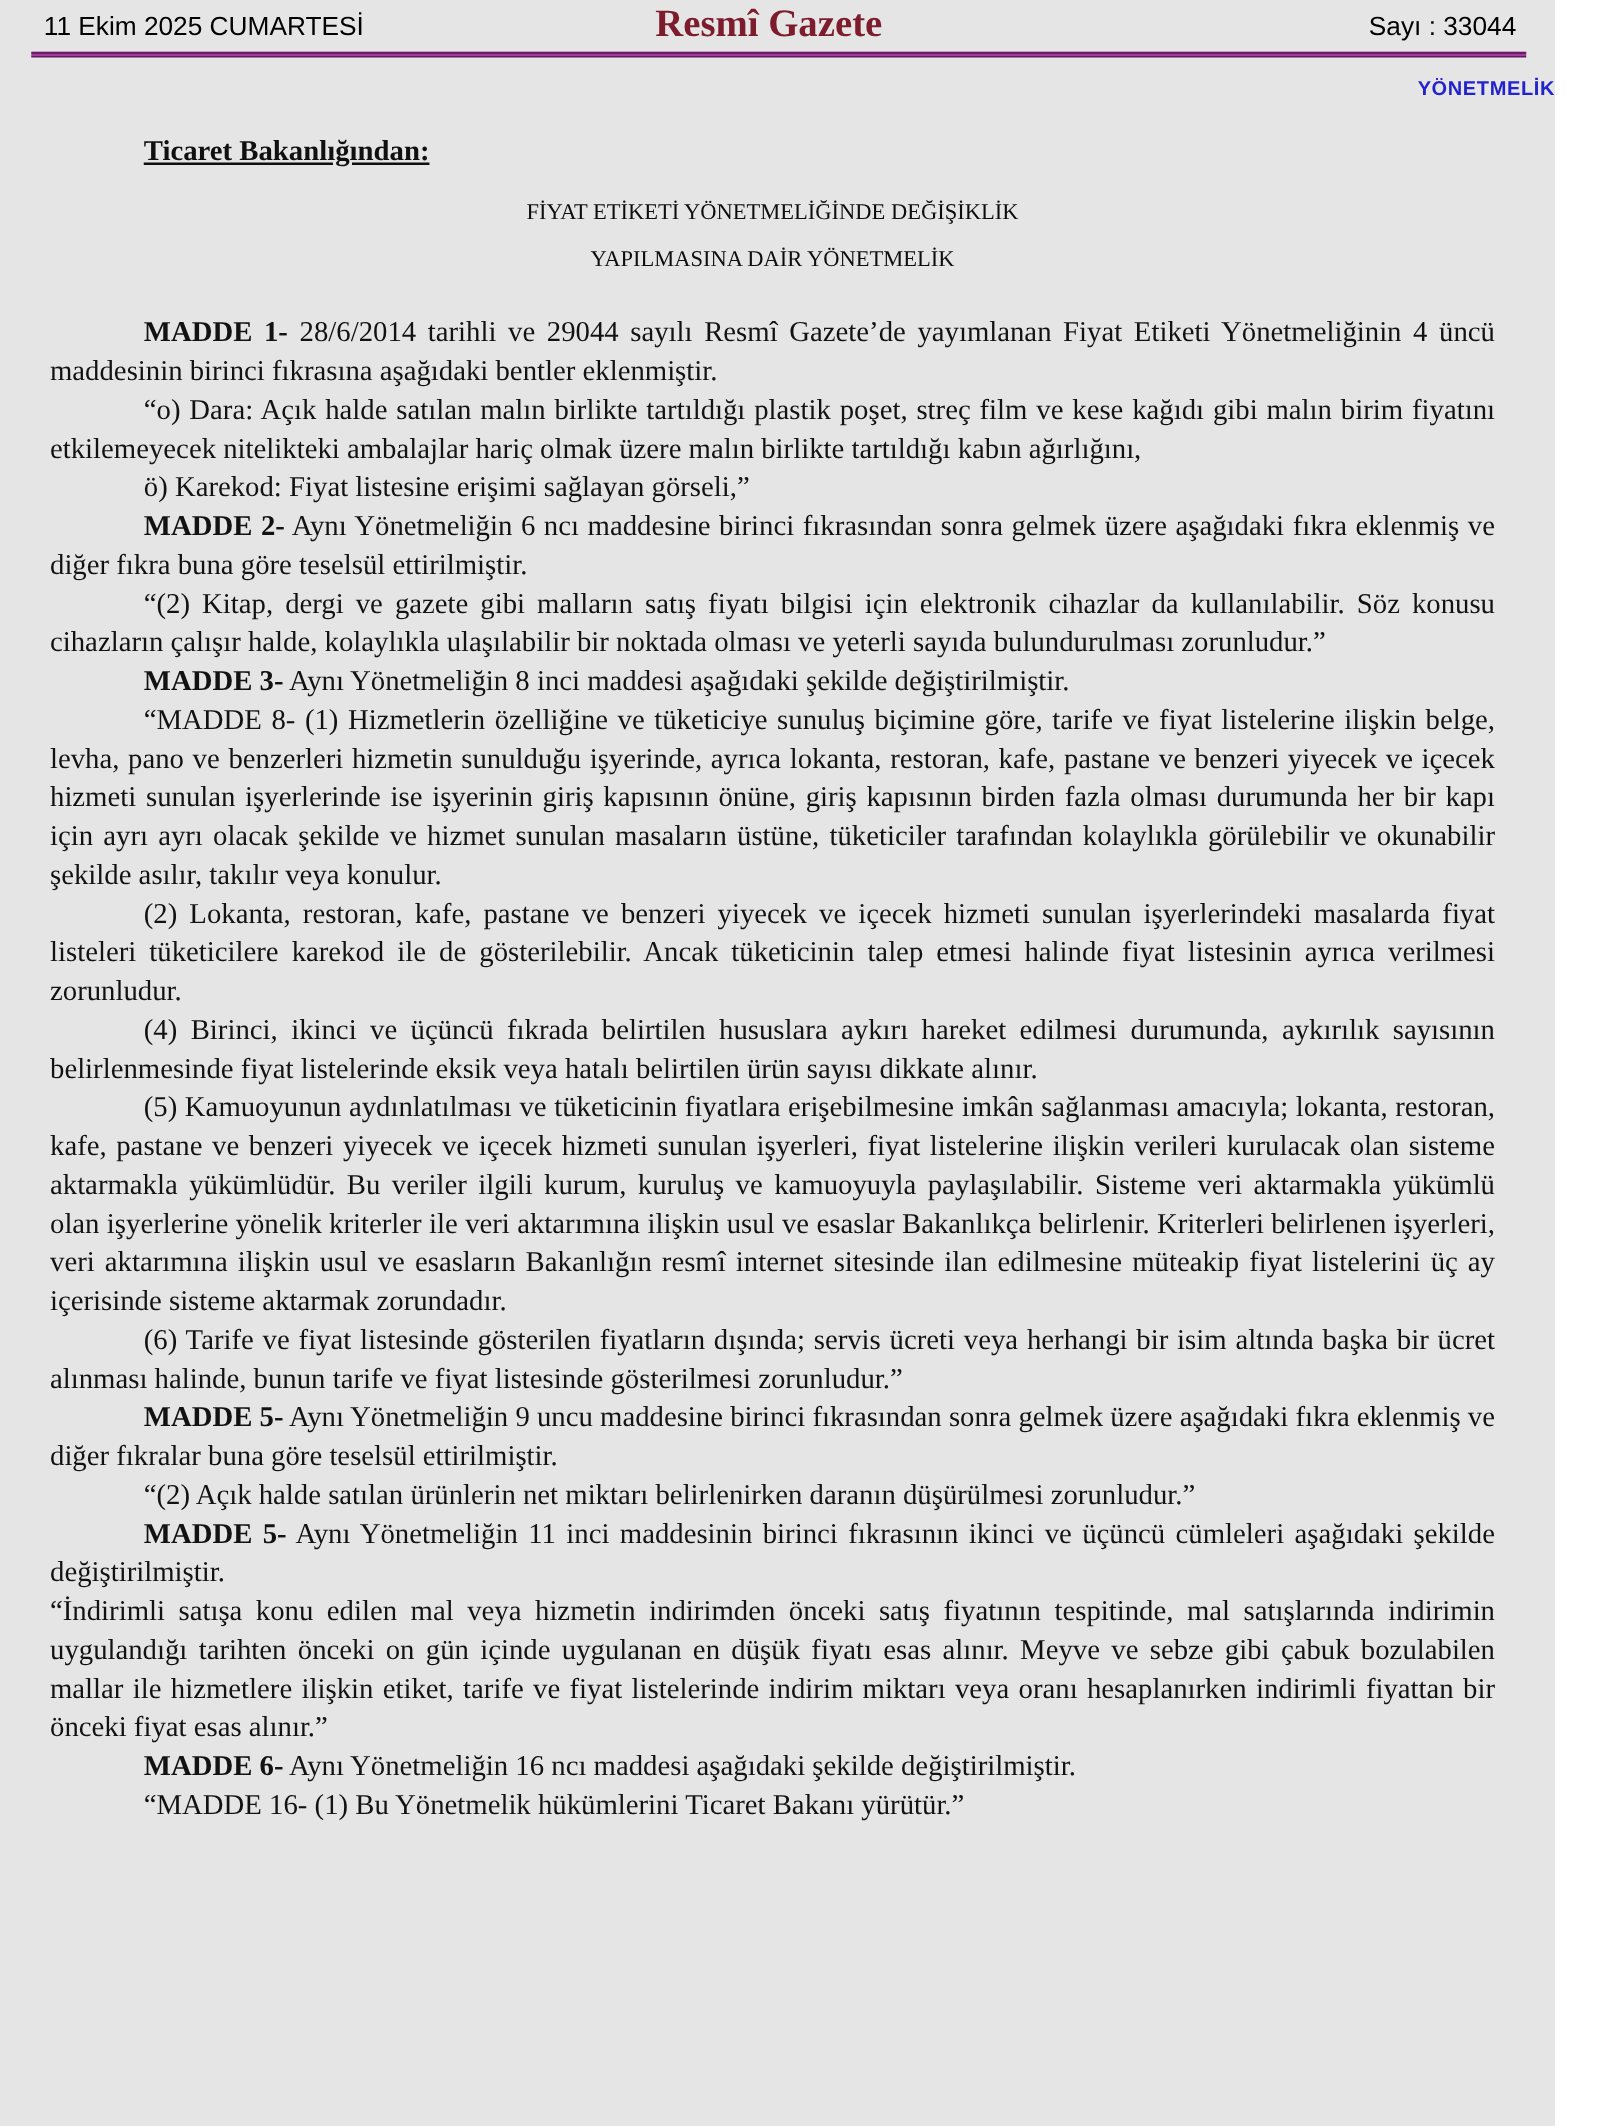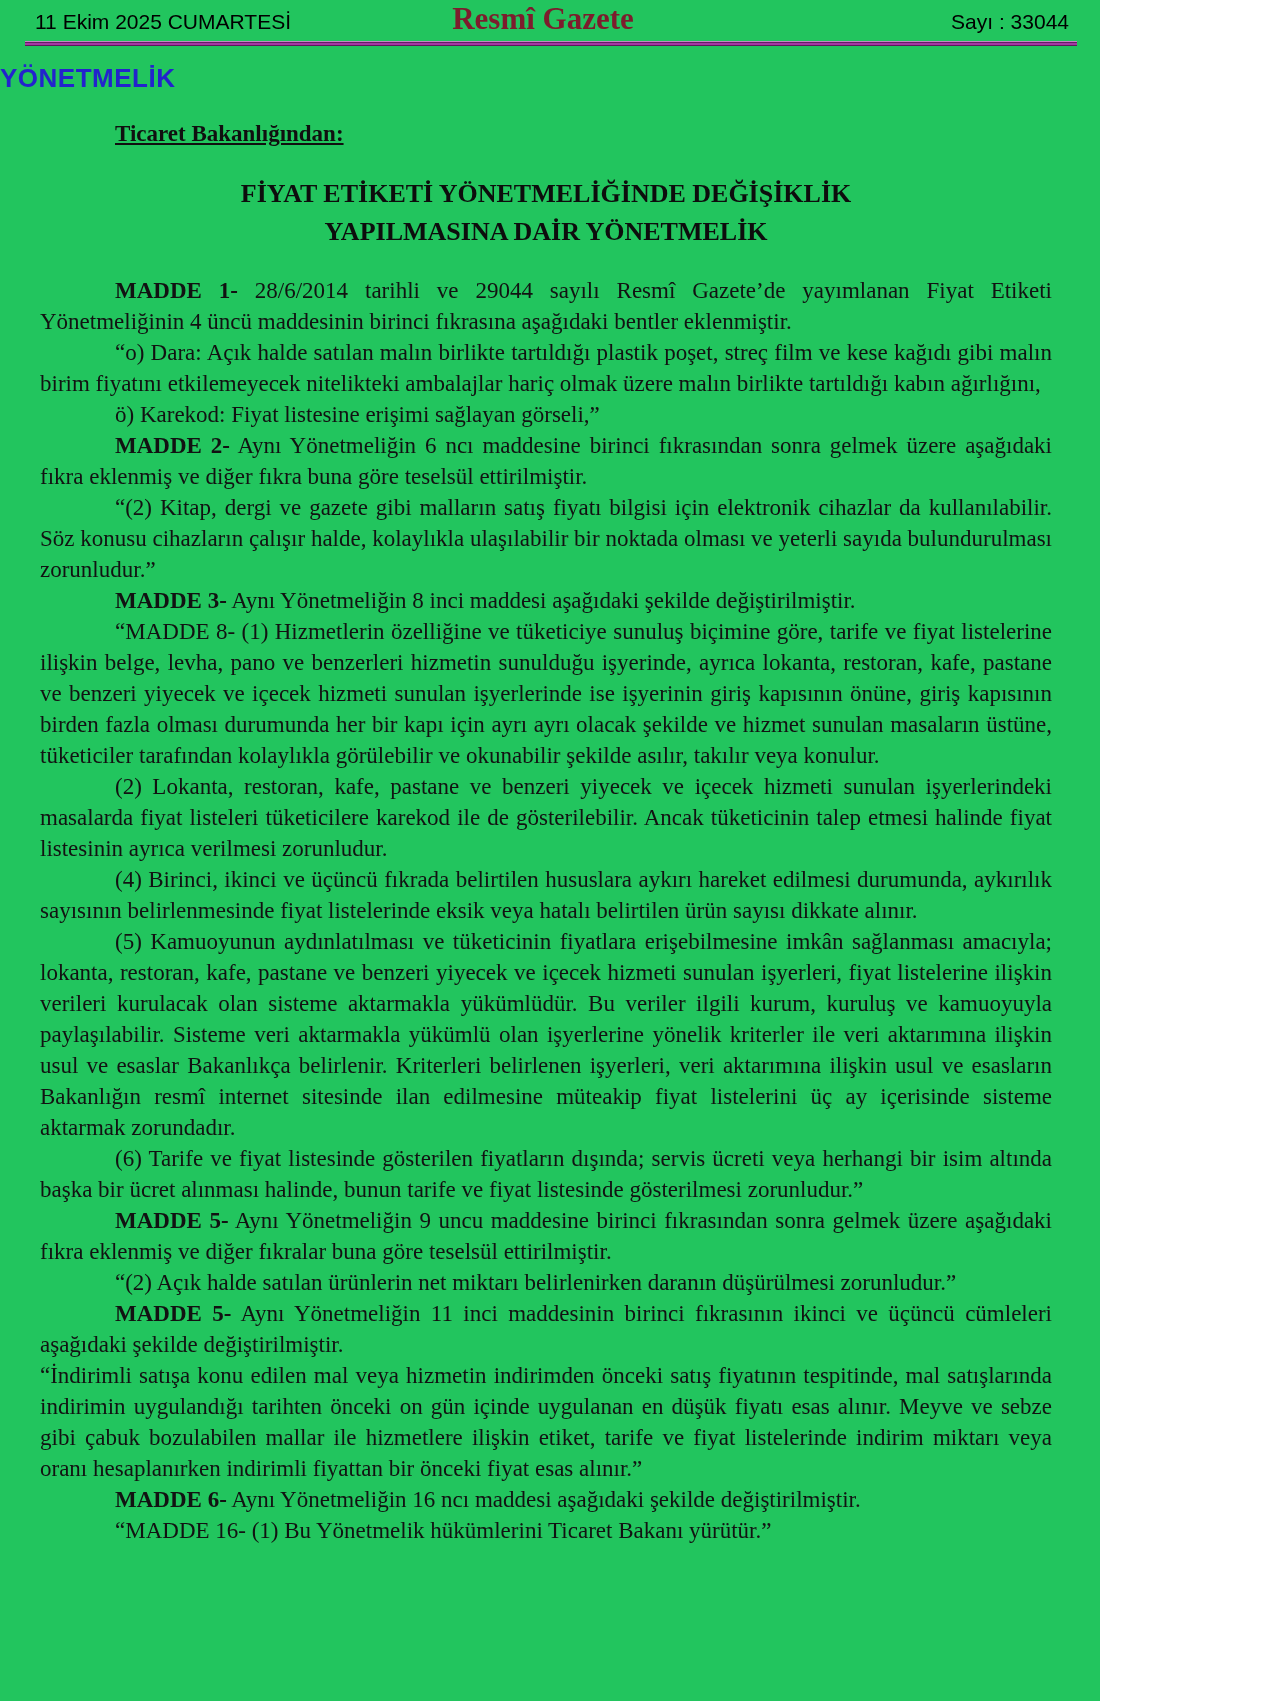--- a/index.html
+++ b/index.html
@@ -1,20 +1,20 @@
 <!DOCTYPE html>
 <html lang="tr"><head>
 <meta charset="utf-8">
 <style>
   html, body { margin: 0; padding: 0; background: #ffffff; }
   .page {
     position: relative;
-    width: 1100px;
+    width: 1244px;
     height: 1701px;
-    background: #22c55e;
+    background: #e5e5e5;
     box-sizing: border-box;
     overflow: hidden;
     font-family: "Liberation Serif", serif;
     color: #101010;
   }
   
   .masthead {
     position: relative;
     height: 41px;
     font-family: "Liberation Sans", sans-serif;
@@ -36,40 +36,40 @@
     height: 5px;
     background: linear-gradient(to bottom,
       #c583c5 0%, #c583c5 20%,
       #641e64 20%, #641e64 42%,
       #a23aa2 42%, #a23aa2 80%,
       #5c195c 80%, #5c195c 100%);
   }
   
   .section-heading {
     margin-top: 17px;
-    text-align: left;
+    text-align: right;
     font-family: "Liberation Sans", sans-serif;
     font-weight: bold;
-    font-size: 26px;
+    font-size: 16px;
     letter-spacing: 0.5px;
     color: #2323cd;
   }
   .content { padding: 0 48px 0 40px; }
   .ministry {
     margin: 27px 0 0 75px;
     font-size: 23px;
     font-weight: bold;
     text-decoration: underline;
     display: inline-block;
   }
   .doc-title {
-    margin-top: 28px;
+    margin-top: 16px;
     text-align: center;
-    font-weight: bold;
-    font-size: 26px;
+    font-weight: normal;
+    font-size: 18px;
     line-height: 38px;
     color: #0d0d0d;
   }
   
   .body { margin-top: 24px; }
   .body p {
     margin: 0;
     text-indent: 75px;
     text-align: justify;
     font-size: 23px;

